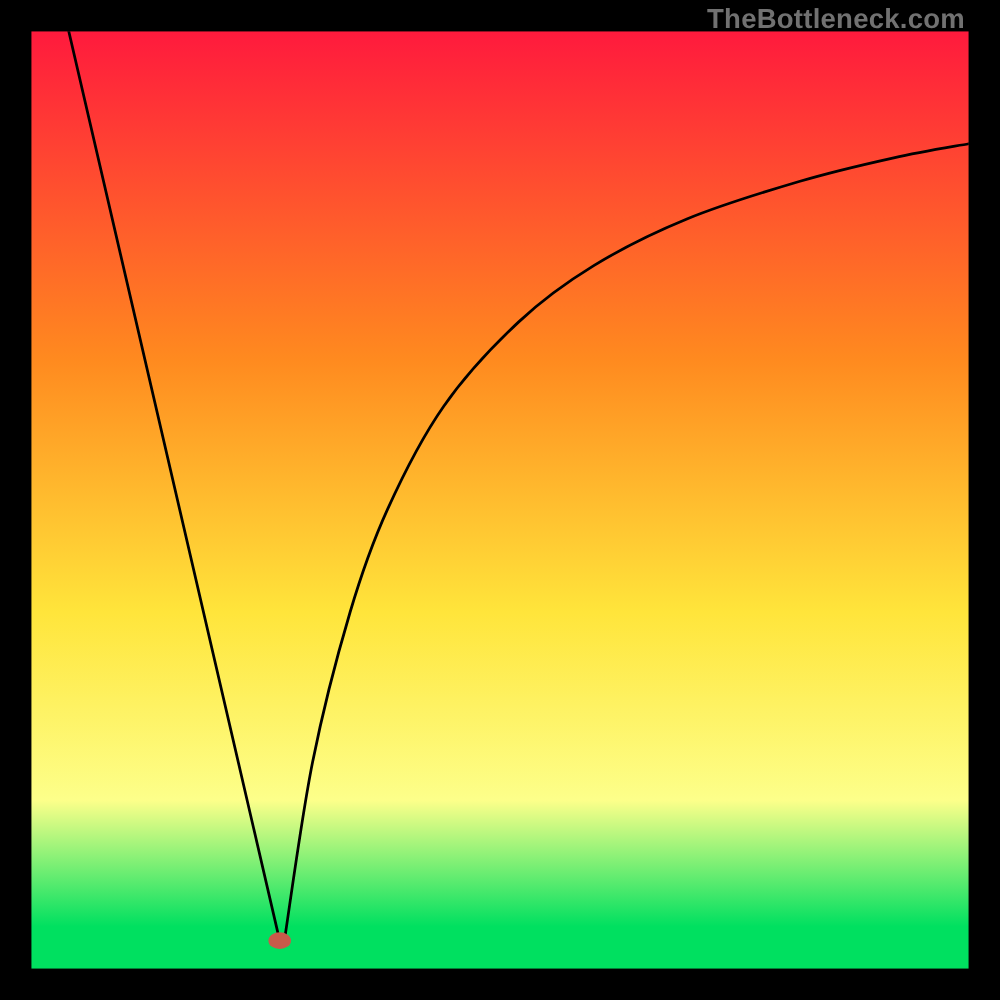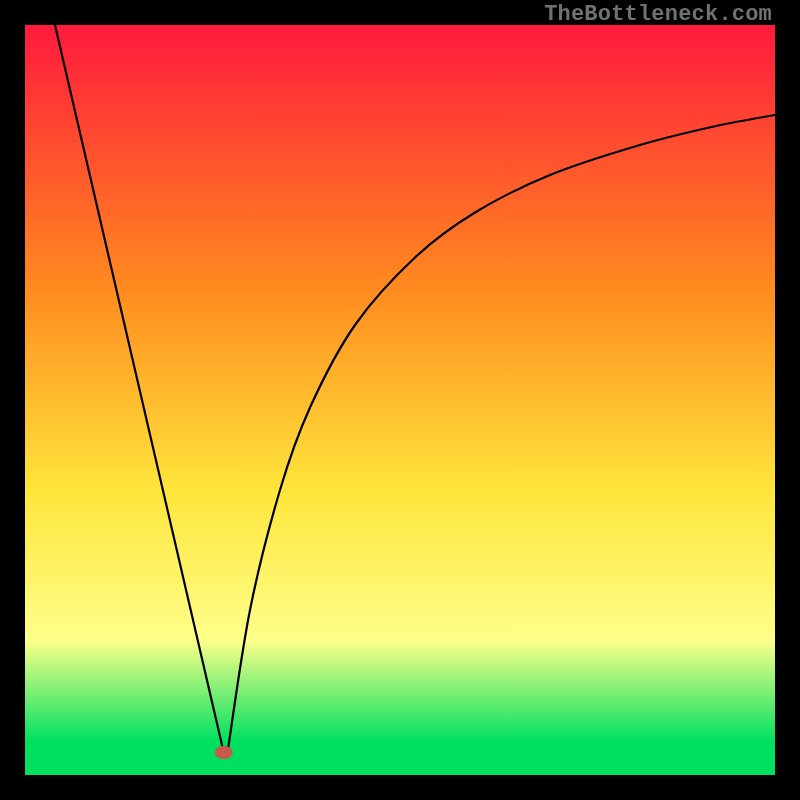--- a/index.html
+++ b/index.html
@@ -22,21 +22,21 @@
     position: absolute;
     left: 0;
     top: 0;
     width: 750px;
     height: 750px;
   }
   .watermark {
     position: absolute;
     top: 2px;
     right: 28px;
-    font-family: Liberation Mono, monospace;
+    font-family: Liberation Sans, sans-serif;
     font-size: 22px;
     font-weight: 600;
     color: #717171;
     letter-spacing: 0.2px;
   }
   .curve {
     fill: none;
     stroke: #000;
     stroke-width: 2.2;
     stroke-linecap: round;

